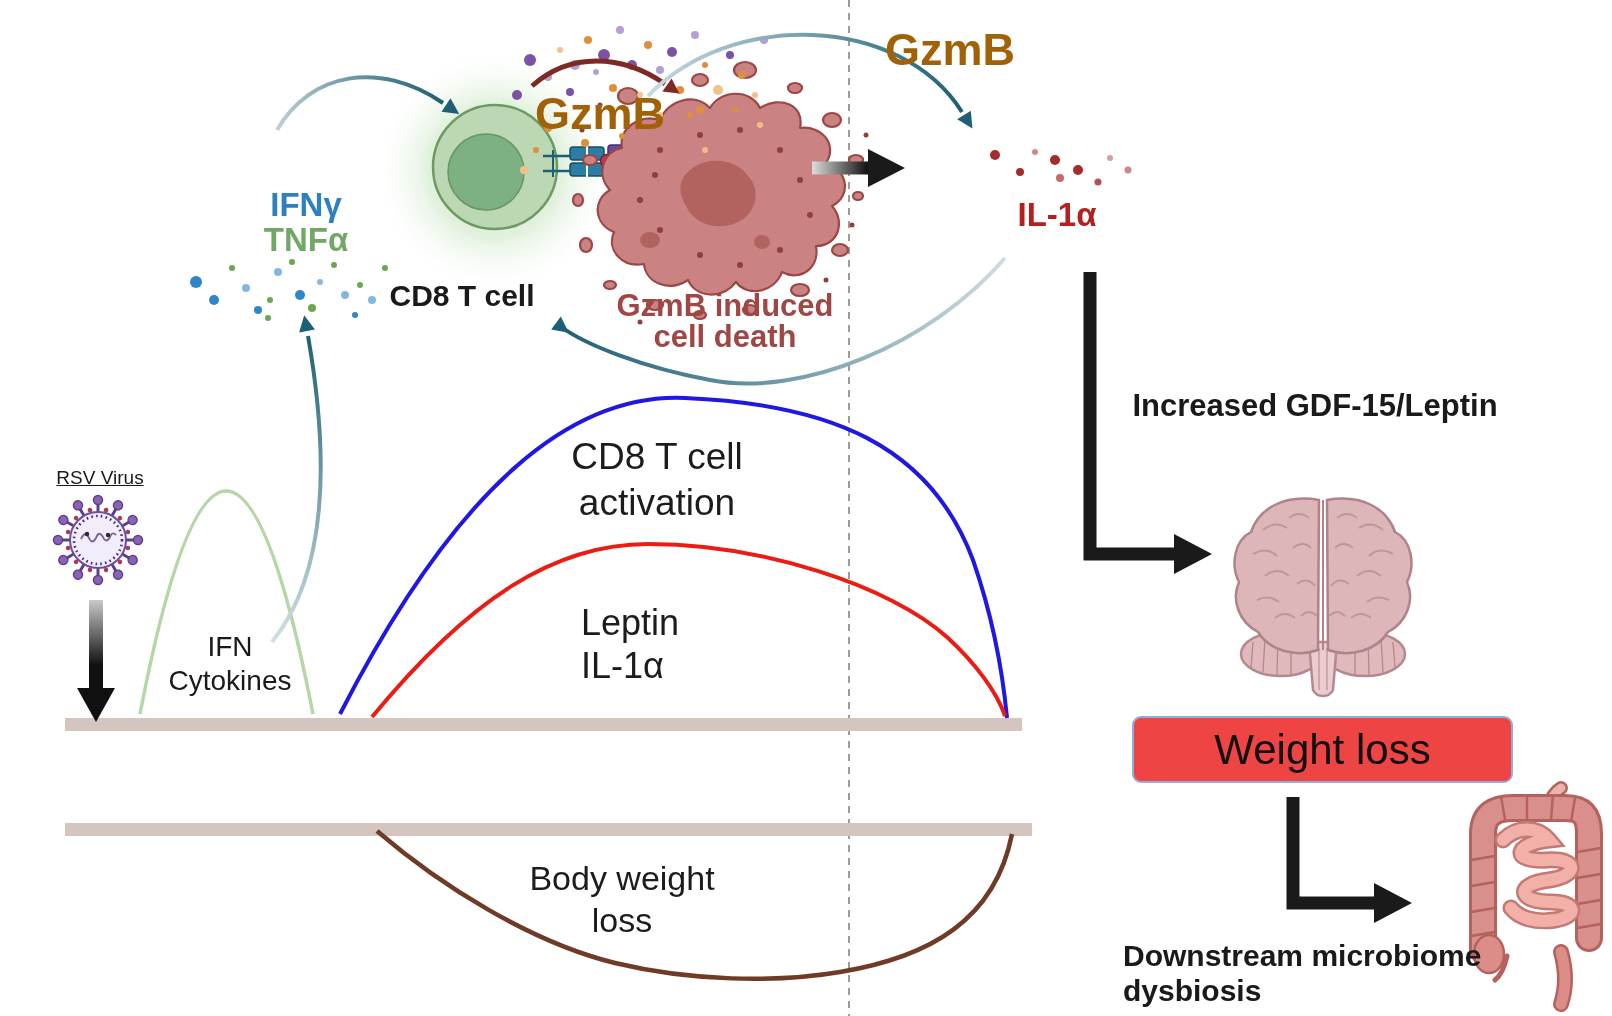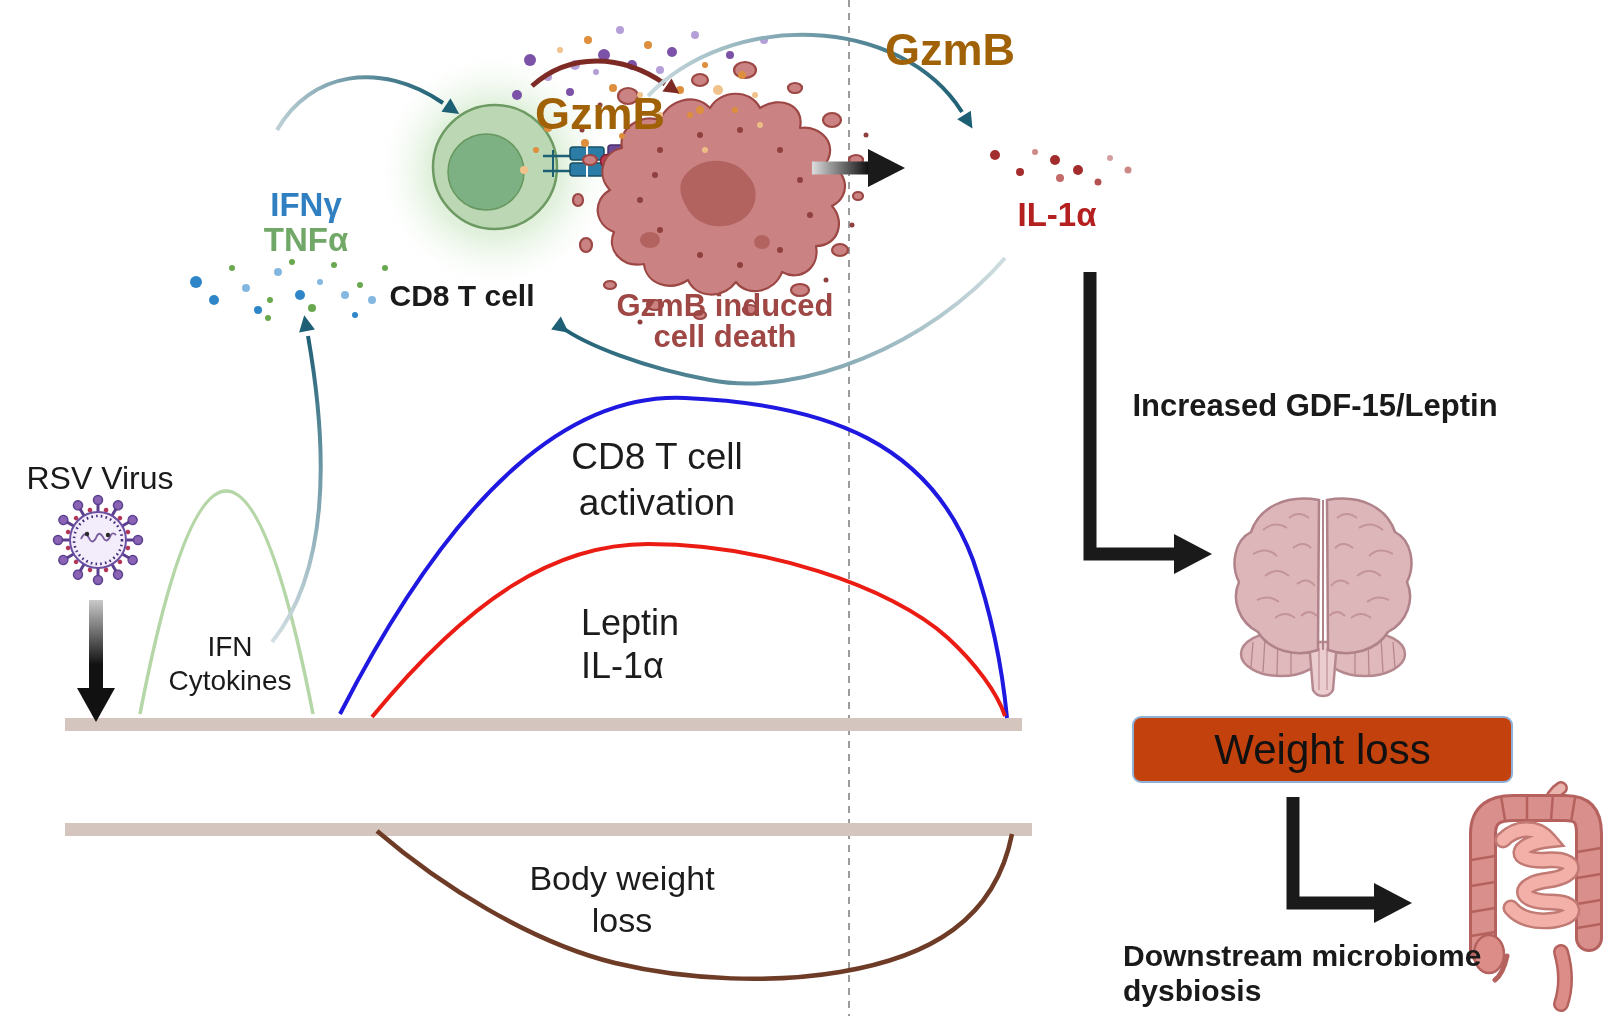--- a/index.html
+++ b/index.html
@@ -10,31 +10,31 @@
   svg.art{position:absolute;left:0;top:0;}
   .lbl{position:absolute;transform:translate(-50%,-50%);white-space:nowrap;text-align:center;color:#1a1a1a;}
   .lbl span{display:block;}
   .left-align{transform:translate(0,-50%);text-align:left;}
   .ifny{color:#2f7fc1;font-size:33px;font-weight:600;}
   .tnfa{color:#71a867;font-size:33px;font-weight:600;}
   .gzmb{color:#a16207;font-size:45px;font-weight:600;}
   .cd8lbl{font-size:30px;font-weight:700;}
   .gzmbdeath{color:#9e4744;font-size:31px;font-weight:700;line-height:31px;}
   .il1a{color:#b42020;font-size:33px;font-weight:600;}
-  .rsv{font-size:32px;font-weight:500;}
+  .rsv{font-size:19px;font-weight:500;text-decoration:underline;}
   .ifncyt{font-size:28px;line-height:34px;margin-left:8px;}
   .cd8act{font-size:37px;line-height:46px;color:#1c1c1c;}
   .release{font-size:36px;line-height:43px;color:#1c1c1c;text-align:left;}
   .bbb{font-size:33px;color:#1c1c1c;}
   .bodyweight{font-size:34px;line-height:42px;color:#1c1c1c;}
   .gdf{font-size:31px;font-weight:700;}
   .downstream{font-size:30px;font-weight:700;line-height:35px;text-align:left;margin-left:33px;}
   .wl-box{
     position:absolute;left:1132px;top:716px;width:381px;height:67px;
-    background:#c2410c;border:2px solid #8fb0d8;border-radius:9px;
+    background:#ef4444;border:2px solid #8fb0d8;border-radius:9px;
     display:flex;align-items:center;justify-content:center;box-sizing:border-box;
     font-size:42px;color:#111;
   }
 </style>
 </head>
 <body>
 
 <div class="canvas">
 
 <svg class="art" width="1612" height="1016" viewBox="0 0 1612 1016">

